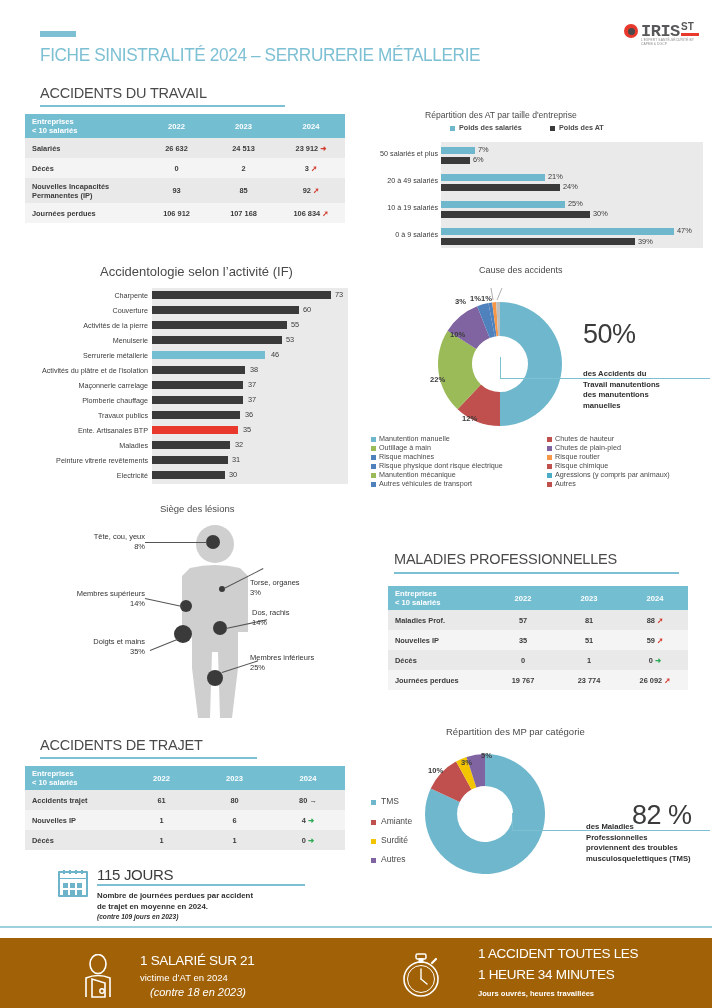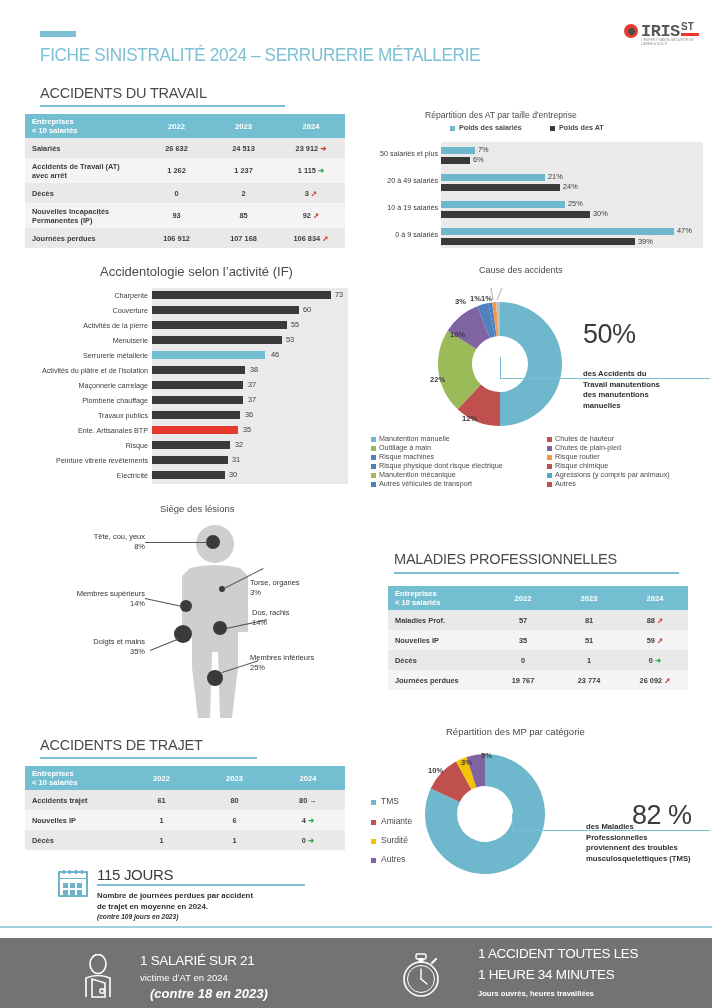--- a/index.html
+++ b/index.html
@@ -79,24 +79,24 @@
   .cal-ico { position: absolute; width: 30px; height: 26px; border: 2px solid #6db4cb; border-radius: 1px; }
   .cal-top { position: absolute; left: 0; top: 0; width: 100%; height: 6px; border-bottom: 1.5px solid #6db4cb; }
   .cal-tick { position: absolute; top: -3px; width: 2px; height: 4px; background: #6db4cb; }
   .cal-cell { position: absolute; width: 5px; height: 4.5px; background: #6db4cb; }
   .jours-num { position: absolute; font-size: 15px; color: #3b3b3b; letter-spacing: -0.3px; }
   .jours-rule { position: absolute; height: 1.5px; background: #7dc0d4; }
   .jours-txt { position: absolute; font-size: 7.8px; font-weight: 700; color: #2f2f2f; line-height: 11px; }
   .jours-sub { position: absolute; font-size: 6.6px; font-style: italic; font-weight: 700; color: #2f2f2f; }
 
   
-  .footer { position: absolute; left: 0; bottom: 0; width: 712px; height: 70px; background: #737373; }
+  .footer { position: absolute; left: 0; bottom: 0; width: 712px; height: 70px; background: #a16207; }
   .ft-title { position: absolute; color: #fff; font-size: 13.5px; letter-spacing: -0.3px; white-space: nowrap; }
   .ft-sub { position: absolute; color: #fff; font-size: 9.5px; white-space: nowrap; }
-  .ft-note { position: absolute; color: #fff; font-size: 13px; font-style: italic; font-weight: 700; white-space: nowrap; }
+  .ft-note { position: absolute; color: #fff; font-size: 11px; font-style: italic; font-weight: 400; white-space: nowrap; }
   .ft-small { position: absolute; color: #fff; font-size: 7.6px; font-weight: 700; white-space: nowrap; }
   .divider { position: absolute; left: 0; top: 926px; width: 712px; height: 1.5px; background: #9fd0de; }
 </style>
 </head>
 <body>
 
 <div class="page">
 
   <div class="hdr-rule"></div>
   <div class="hdr-title">FICHE SINISTRALITÉ 2024 – SERRURERIE MÉTALLERIE</div>
@@ -124,28 +124,20 @@
         <th style="width:68px;">2024</th>
       </tr>
     </thead>
     <tbody>
       <tr>
         <td class="lbl">Salariés</td>
         <td>26 632</td>
         <td>24 513</td>
         <td><span>23 912</span> <span class="arr up">➜</span></td>
       </tr>
-      <tr class="tall">
-        <td class="lbl">
-          <span>Accidents de Travail (AT)</span><br><span>avec arrêt</span>
-        </td>
-        <td>1 262</td>
-        <td>1 237</td>
-        <td><span>1 115</span> <span class="arr down">➜</span></td>
-      </tr>
       <tr>
         <td class="lbl">Décès</td>
         <td>0</td>
         <td>2</td>
         <td><span>3</span> <span class="arr up">➚</span></td>
       </tr>
       <tr class="tall">
         <td class="lbl">
           <span>Nouvelles Incapacités</span><br><span>Permanentes (IP)</span>
         </td>
@@ -230,21 +222,21 @@
   <div class="bar-val" style="left:248px; top:395px;">37</div>
 
   <div class="cat-lbl" style="left:20px; top:411px; width:128px;">Travaux publics</div>
   <div class="bar" style="left:152px; top:411px; width:88px; height:8px; background:#3a3a3a;"></div>
   <div class="bar-val" style="left:245px; top:410px;">36</div>
 
   <div class="cat-lbl" style="left:20px; top:426px; width:128px;">Ente. Artisanales BTP</div>
   <div class="bar" style="left:152px; top:426px; width:86px; height:8px; background:#e8392c;"></div>
   <div class="bar-val" style="left:243px; top:425px;">35</div>
 
-  <div class="cat-lbl" style="left:20px; top:441px; width:128px;">Risque</div>
+  <div class="cat-lbl" style="left:20px; top:441px; width:128px;">Maladies</div>
   <div class="bar" style="left:152px; top:441px; width:78px; height:8px; background:#3a3a3a;"></div>
   <div class="bar-val" style="left:235px; top:440px;">32</div>
 
   <div class="cat-lbl" style="left:8px; top:456px; width:140px;">Peinture vitrerie revêtements</div>
   <div class="bar" style="left:152px; top:456px; width:76px; height:8px; background:#3a3a3a;"></div>
   <div class="bar-val" style="left:232px; top:455px;">31</div>
 
   <div class="cat-lbl" style="left:20px; top:471px; width:128px;">Electricité</div>
   <div class="bar" style="left:152px; top:471px; width:73px; height:8px; background:#3a3a3a;"></div>
   <div class="bar-val" style="left:229px; top:470px;">30</div>

